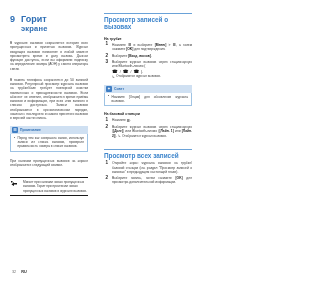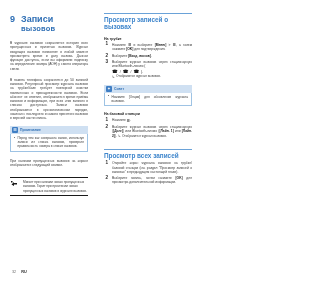--- a/index.html
+++ b/index.html
@@ -97,22 +97,22 @@
 </head>
 <body>
 
 <div class="page">
 
   <div class="col-left">
 
     <div class="chapter">
       <div class="num">9</div>
       <div class="ttl">
-        <span>Записи</span>
-        <span class="l2">вызовов</span>
+        <span>Горит</span>
+        <span class="l2">экране</span>
       </div>
     </div>
 
     <p class="para">В журнале вызовов сохраняется история всех пропущенных и принятых вызовов. Журнал входящих вызовов позволяет в любой момент просмотреть время и дату вызова. Данная функция доступна, если вы оформили подписку на определение номера (АОН) у своего оператора связи.</p>
     <p class="para">В память телефона сохраняется до 50 записей вызовов. Регулярный просмотр журнала вызовов на трубке/базе требует повторной очистки помеченных о принадлежности вызовов. Если абонент не ответил, отображается время приёма вызовов и информация, при всех этих записях в списках доступных. Записи вызовов отображаются в хронологическом порядке, начиная с последнего и самого принятого вызовов в верхней части списка.</p>
 
     <div class="callout">
       <div class="cap">
         <span class="gl">☰</span>
         <span class="lb">Примечание</span>

